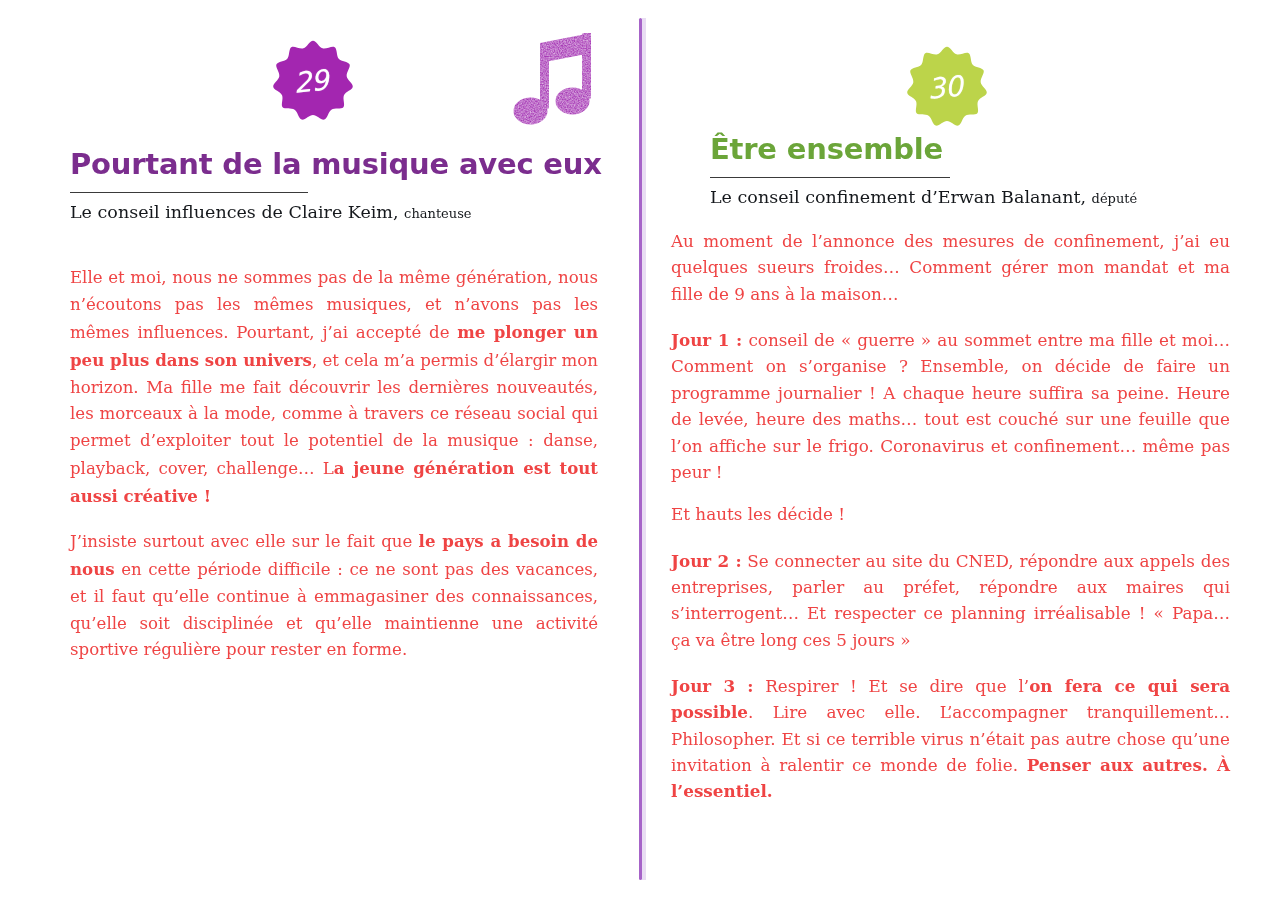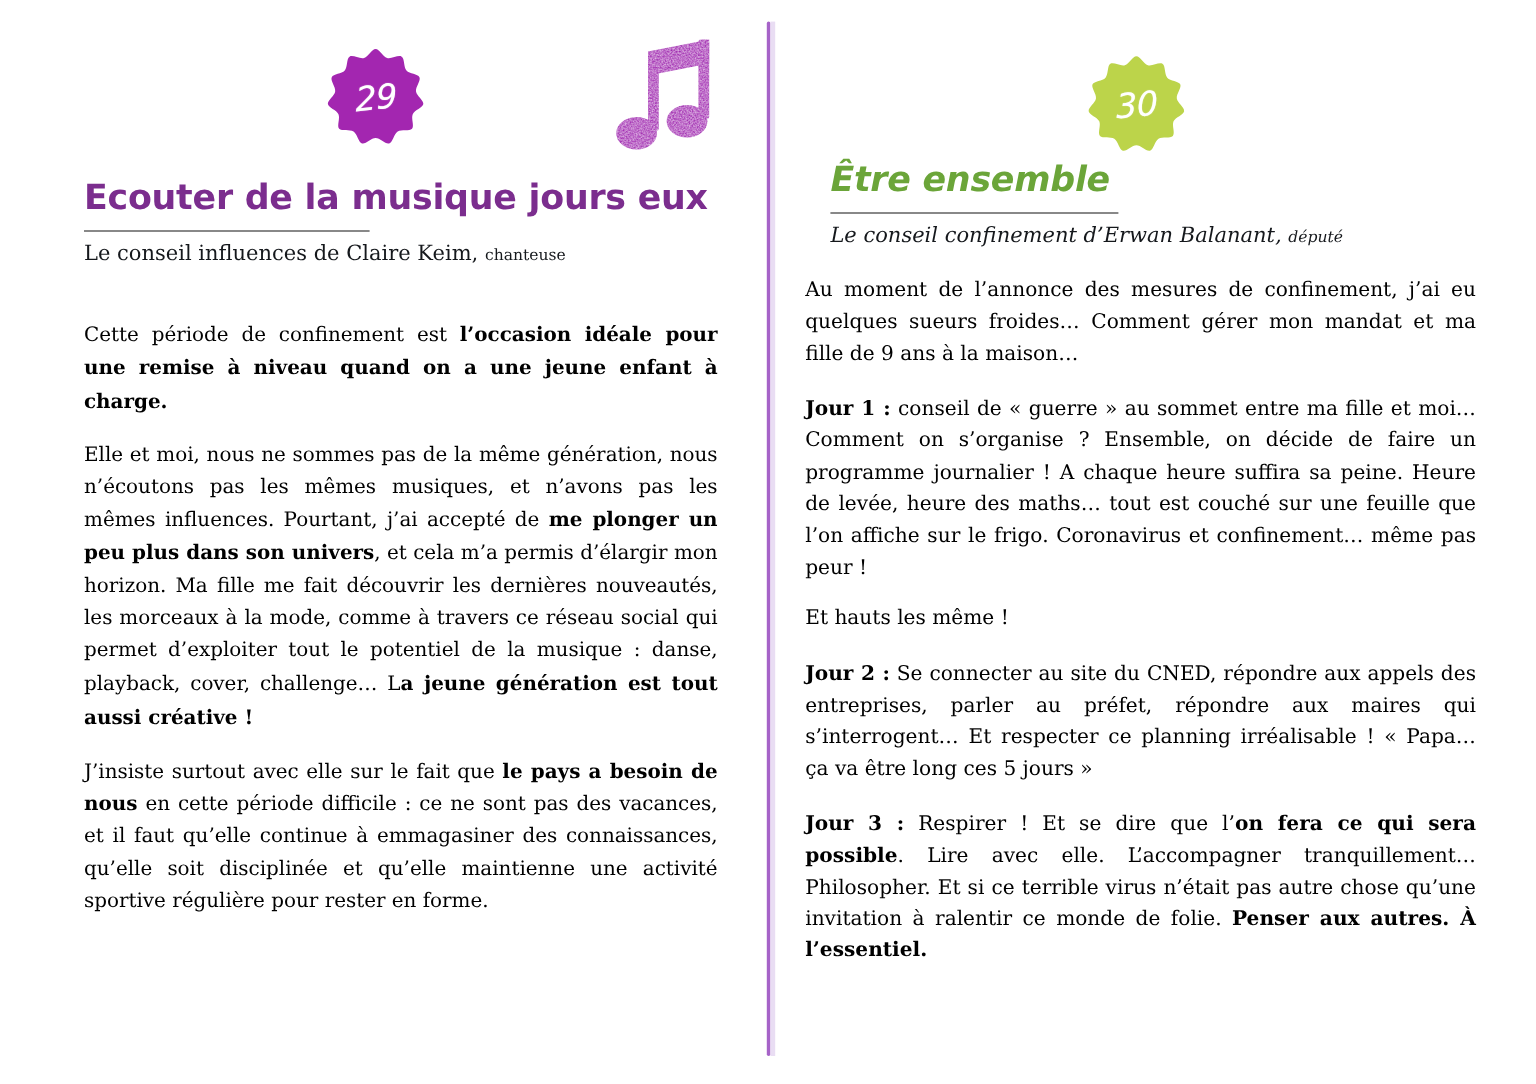--- a/index.html
+++ b/index.html
@@ -73,21 +73,21 @@
     position: absolute;
     left: 513px;
     top: 31px;
     width: 92px;
     height: 98px;
   }
 
   
   .kicker-wrap { position: absolute; }
   #head-left  { left: 70px;  top: 148px; }
-  #head-right { left: 692px; top: 133px; font-style: italic; }
+  #head-right { left: 710px; top: 133px; }
 
   .kicker {
     margin: 0;
     font-family: "DejaVu Sans", "Liberation Sans", sans-serif;
     font-weight: 700;
     font-size: 29px;
     line-height: 1.12;
     letter-spacing: -0.2px;
     white-space: nowrap;
   }
@@ -111,21 +111,21 @@
     white-space: nowrap;
   }
   .byline .role { font-size: 13px; }
 
   
   .body {
     position: absolute;
     font-family: "DejaVu Serif", "Liberation Serif", serif;
     font-size: 16.6px;
     line-height: 1.62;
-    color: #000000;
+    color: #ef4444;
     text-align: justify;
     text-justify: inter-word;
     hyphens: none;
   }
   #body-left  { left: 70px;  top: 265px; width: 528px; }
   #body-right { left: 671px; top: 228px; width: 559px; }
 
   .body p { margin: 0 0 17px 0; }
   .body p:last-child { margin-bottom: 0; margin-top: 12px; }
   .body b, .body strong { font-weight: 700; }
@@ -158,30 +158,29 @@
     <g filter="url(#grain)" fill="#A02BB0">
       <rect x="27" y="12" width="9" height="66" rx="2"></rect>
       <rect x="69" y="2" width="9" height="66" rx="2"></rect>
       <path d="M27 12 L78 2 L78 22 L27 32 Z"></path>
       <ellipse cx="17.5" cy="80" rx="17" ry="13.5"></ellipse>
       <ellipse cx="59.5" cy="70" rx="17" ry="13.5"></ellipse>
     </g>
   </svg>
 
   <div class="kicker-wrap" id="head-left">
-    <h1 class="kicker purple">Ecouter de la musique jours eux</h1>
+    <h1 class="kicker purple">Pourtant de la musique avec eux</h1>
     <div class="rule" id="rule-left"></div>
     <p class="byline">
       <span>Le conseil influences de Claire Keim,</span>
       <span class="role">chanteuse</span>
     </p>
   </div>
 
   <div class="body" id="body-left">
-      <p><span>Cette période de confinement est </span><b>l’occasion idéale pour une remise à niveau quand on a une jeune enfant à charge.</b></p>
       <p><span>Elle et moi, nous ne sommes pas de la même génération, nous n’écoutons pas les mêmes musiques, et n’avons pas les mêmes influences. Pourtant, j’ai accepté de </span><b>me plonger un peu plus dans son univers</b><span>, et cela m’a permis d’élargir mon horizon. Ma fille me fait découvrir les dernières nouveautés, les morceaux à la mode, comme à travers ce réseau social qui permet d’exploiter tout le potentiel de la musique : danse, playback, cover, challenge… L</span><b>a jeune génération est tout aussi créative !</b></p>
       <p style="margin-bottom: 0px;"><span>J’insiste surtout avec elle sur le fait que </span><b>le pays a besoin de nous</b><span> en cette période difficile : ce ne sont pas des vacances, et il faut qu’elle continue à emmagasiner des connaissances, qu’elle soit disciplinée et qu’elle maintienne une activité sportive régulière pour rester en forme.</span></p>
     </div>
 
   <div class="badge" id="badge-30">
     <svg viewBox="0 0 100 100" aria-hidden="true">
       <path id="scallop-path-right" fill="#BCD44A" d="M 50.00 1.00 C 53.90 1.00, 57.28 8.88, 61.69 10.18 C 66.11 11.48, 73.21 6.67, 76.49 8.78 C 79.77 10.89, 78.35 19.35, 81.36 22.82 C 84.38 26.30, 92.95 26.10, 94.57 29.64 C 96.19 33.19, 90.42 39.54, 91.08 44.09 C 91.73 48.65, 99.06 53.12, 98.50 56.97 C 97.95 60.83, 89.66 63.05, 87.75 67.24 C 85.84 71.43, 89.58 79.14, 87.03 82.09 C 84.48 85.03, 76.31 82.42, 72.44 84.91 C 68.57 87.40, 67.54 95.92, 63.80 97.02 C 60.07 98.11, 54.60 91.50, 50.00 91.50 C 45.40 91.50, 39.93 98.11, 36.20 97.02 C 32.46 95.92, 31.43 87.40, 27.56 84.91 C 23.69 82.42, 15.52 85.03, 12.97 82.09 C 10.42 79.14, 14.16 71.43, 12.25 67.24 C 10.34 63.05, 2.05 60.83, 1.50 56.97 C 0.94 53.12, 8.27 48.65, 8.92 44.09 C 9.58 39.54, 3.81 33.19, 5.43 29.64 C 7.05 26.10, 15.62 26.30, 18.64 22.82 C 21.65 19.35, 20.23 10.89, 23.51 8.78 C 26.79 6.67, 33.89 11.48, 38.31 10.18 C 42.72 8.88, 46.10 1.00, 50.00 1.00 Z"></path>
     </svg>
     <span class="num">30</span>
   </div>
@@ -191,18 +190,18 @@
     <div class="rule" id="rule-right"></div>
     <p class="byline">
       <span>Le conseil confinement d’Erwan Balanant,</span>
       <span class="role">député</span>
     </p>
   </div>
 
   <div class="body" id="body-right">
       <p><span>Au moment de l’annonce des mesures de confinement, j’ai eu quelques sueurs froides… Comment gérer mon mandat et ma fille de 9 ans à la maison…</span></p>
       <p style="margin-bottom: 16px;"><b>Jour 1 :</b><span> conseil de « guerre » au sommet entre ma fille et moi… Comment on s’organise ? Ensemble, on décide de faire un programme journalier ! A chaque heure suffira sa peine. Heure de levée, heure des maths… tout est couché sur une feuille que l’on affiche sur le frigo. Coronavirus et confinement… même pas peur !</span></p>
-      <p style="text-align: left; margin-bottom: 20px;"><span>Et hauts les même !</span></p>
+      <p style="text-align: left; margin-bottom: 20px;"><span>Et hauts les décide !</span></p>
       <p><b>Jour 2 :</b><span> Se connecter au site du CNED, répondre aux appels des entreprises, parler au préfet, répondre aux maires qui s’interrogent… Et respecter ce planning irréalisable ! « Papa… ça va être long ces 5 jours »</span></p>
       <p style="margin-bottom: 0px;"><b>Jour 3 :</b><span> Respirer ! Et se dire que l’</span><b>on fera ce qui sera possible</b><span>. Lire avec elle. L’accompagner tranquillement… Philosopher. Et si ce terrible virus n’était pas autre chose qu’une invitation à ralentir ce monde de folie. </span><b>Penser aux autres. À l’essentiel.</b></p>
     </div>
 
 </div>
 
 </body></html>

